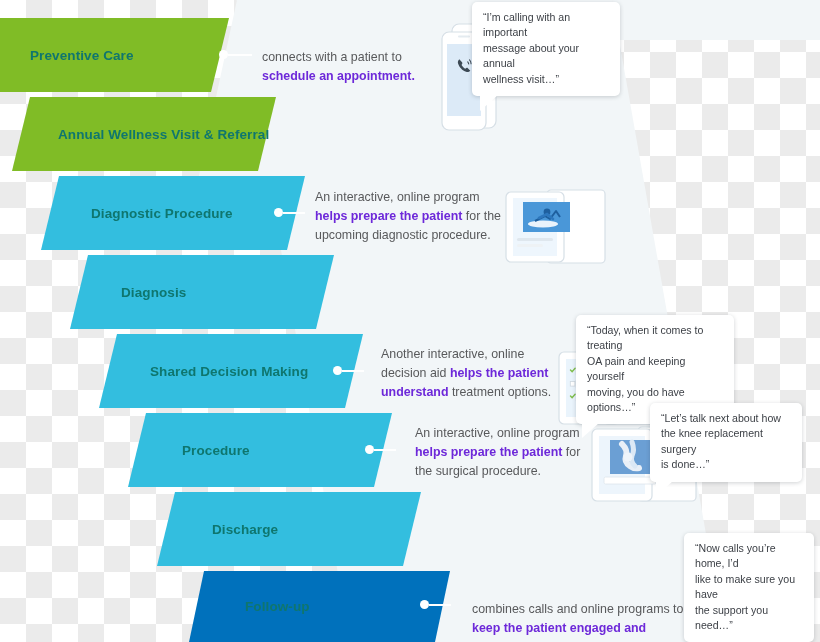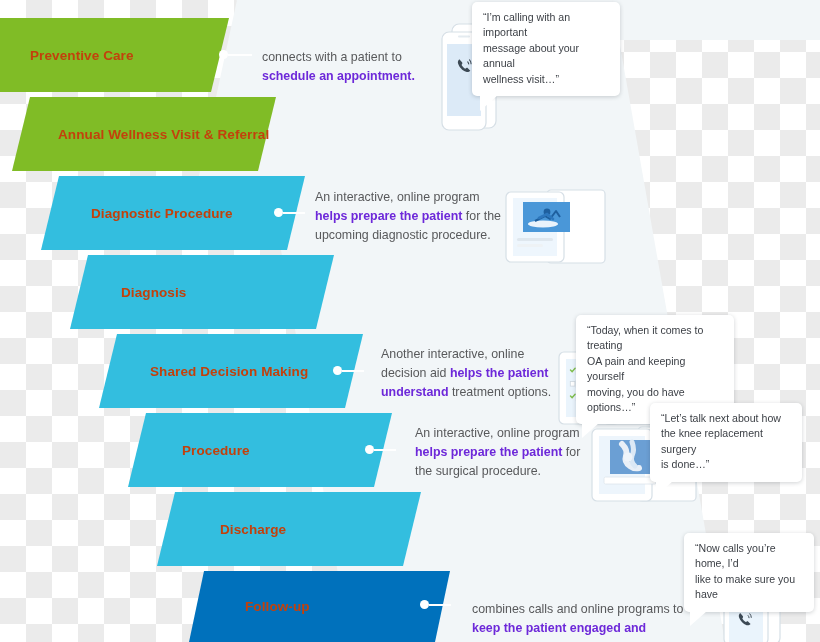--- a/index.html
+++ b/index.html
@@ -15,21 +15,21 @@
     background-position:0 0,26px 26px;
   }
   #stage{position:absolute;inset:0;width:820px;height:642px;}
 
   
   .panel{position:absolute;background:#f2f6f8;}
 
   
   .band{position:absolute;display:flex;align-items:center;}
   .band .label{
-    position:relative;color:#c2410c;font-weight:bold;font-size:13.5px;
+    position:relative;color:#0f766e;font-weight:bold;font-size:13.5px;
     letter-spacing:.1px;white-space:nowrap;z-index:3;
   }
   .band .connector{position:absolute;z-index:4;height:2px;background:#ffffff;}
   .band .dot{
     position:absolute;z-index:5;width:9px;height:9px;border-radius:50%;
     background:#ffffff;
   }
 
   
   .copy{
@@ -119,21 +119,21 @@
     <span class="connector" style="left:225px;top:36px;width:22px;"></span>
   </div>
 
   <div class="band" style="left:146px;top:413px;width:246px;height:74px;">
     <span class="label" style="left:36px;">Procedure</span>
     <span class="dot" style="left:219px;top:32px;"></span>
     <span class="connector" style="left:228px;top:36px;width:22px;"></span>
   </div>
 
   <div class="band" style="left:175px;top:492px;width:246px;height:74px;">
-    <span class="label" style="left:37px;margin-left:8px;">Discharge</span>
+    <span class="label" style="left:37px;">Discharge</span>
   </div>
 
   <div class="band" style="left:204px;top:571px;width:246px;height:71px;">
     <span class="label" style="left:41px;">Follow-up</span>
     <span class="dot" style="left:216px;top:29px;"></span>
     <span class="connector" style="left:225px;top:33px;width:22px;"></span>
   </div>
 
   <div class="copy" style="left:262px;top:29px;width:180px;">
     <br>
@@ -260,16 +260,17 @@
   <div class="bubble" style="left:650px;top:403px;width:152px;">
     <div>“Let’s talk next about how</div>
     <div>the knee replacement surgery</div>
     <div>is done…”</div>
     <span class="tail" style="left:6px;bottom:-14px;border-width:15px 17px 0 0;border-color:#ffffff transparent transparent transparent;"></span>
   </div>
 
   <div class="bubble" style="left:684px;top:533px;width:130px;">
     <div>“Now calls you’re home, I’d</div>
     <div>like to make sure you have</div>
+    <div>the support you need…”</div>
     <span class="tail" style="left:6px;bottom:-14px;border-width:15px 17px 0 0;border-color:#ffffff transparent transparent transparent;"></span>
   </div>
 
 </div>
 
 </body></html>

